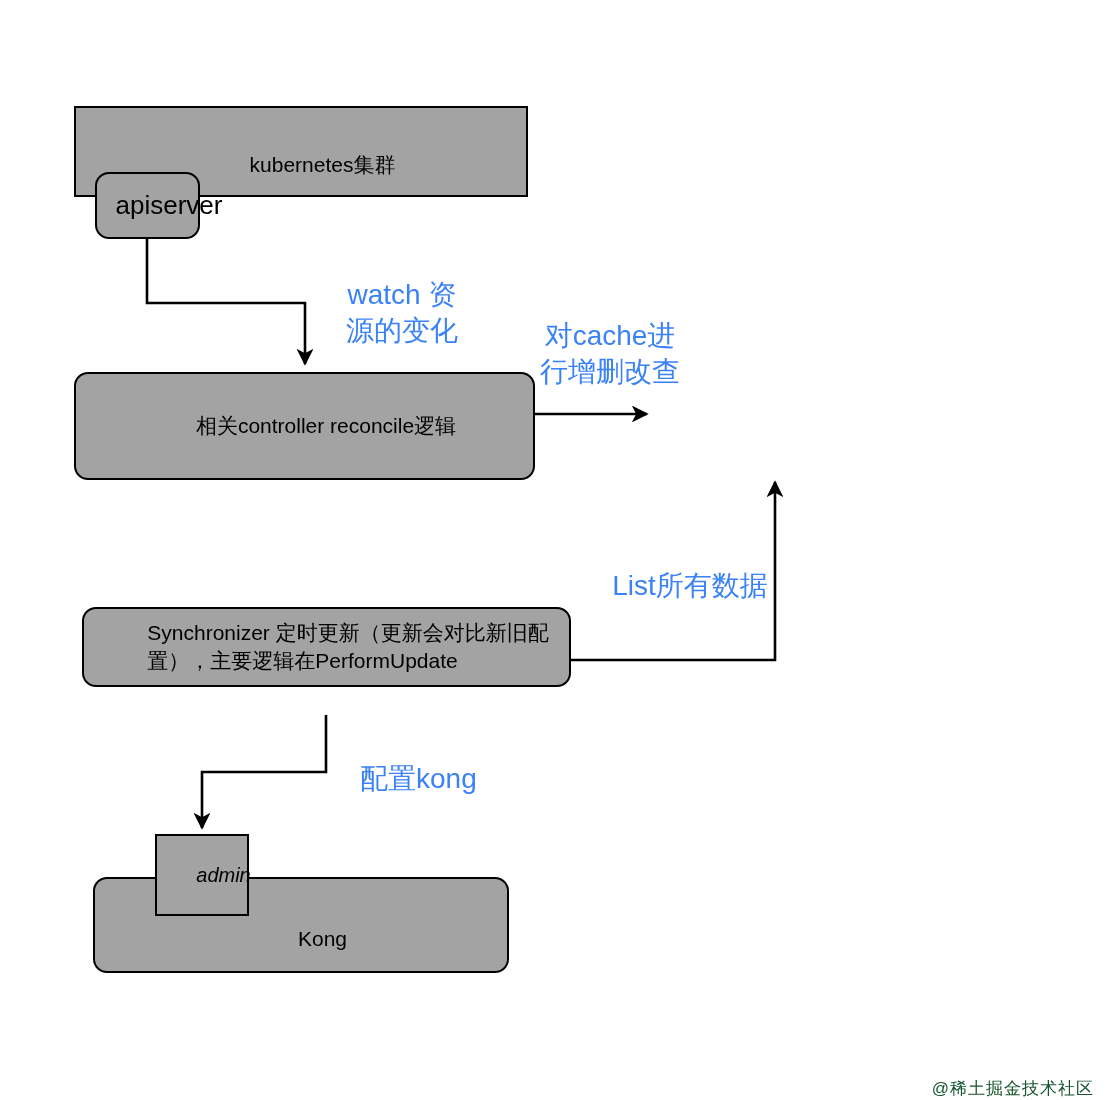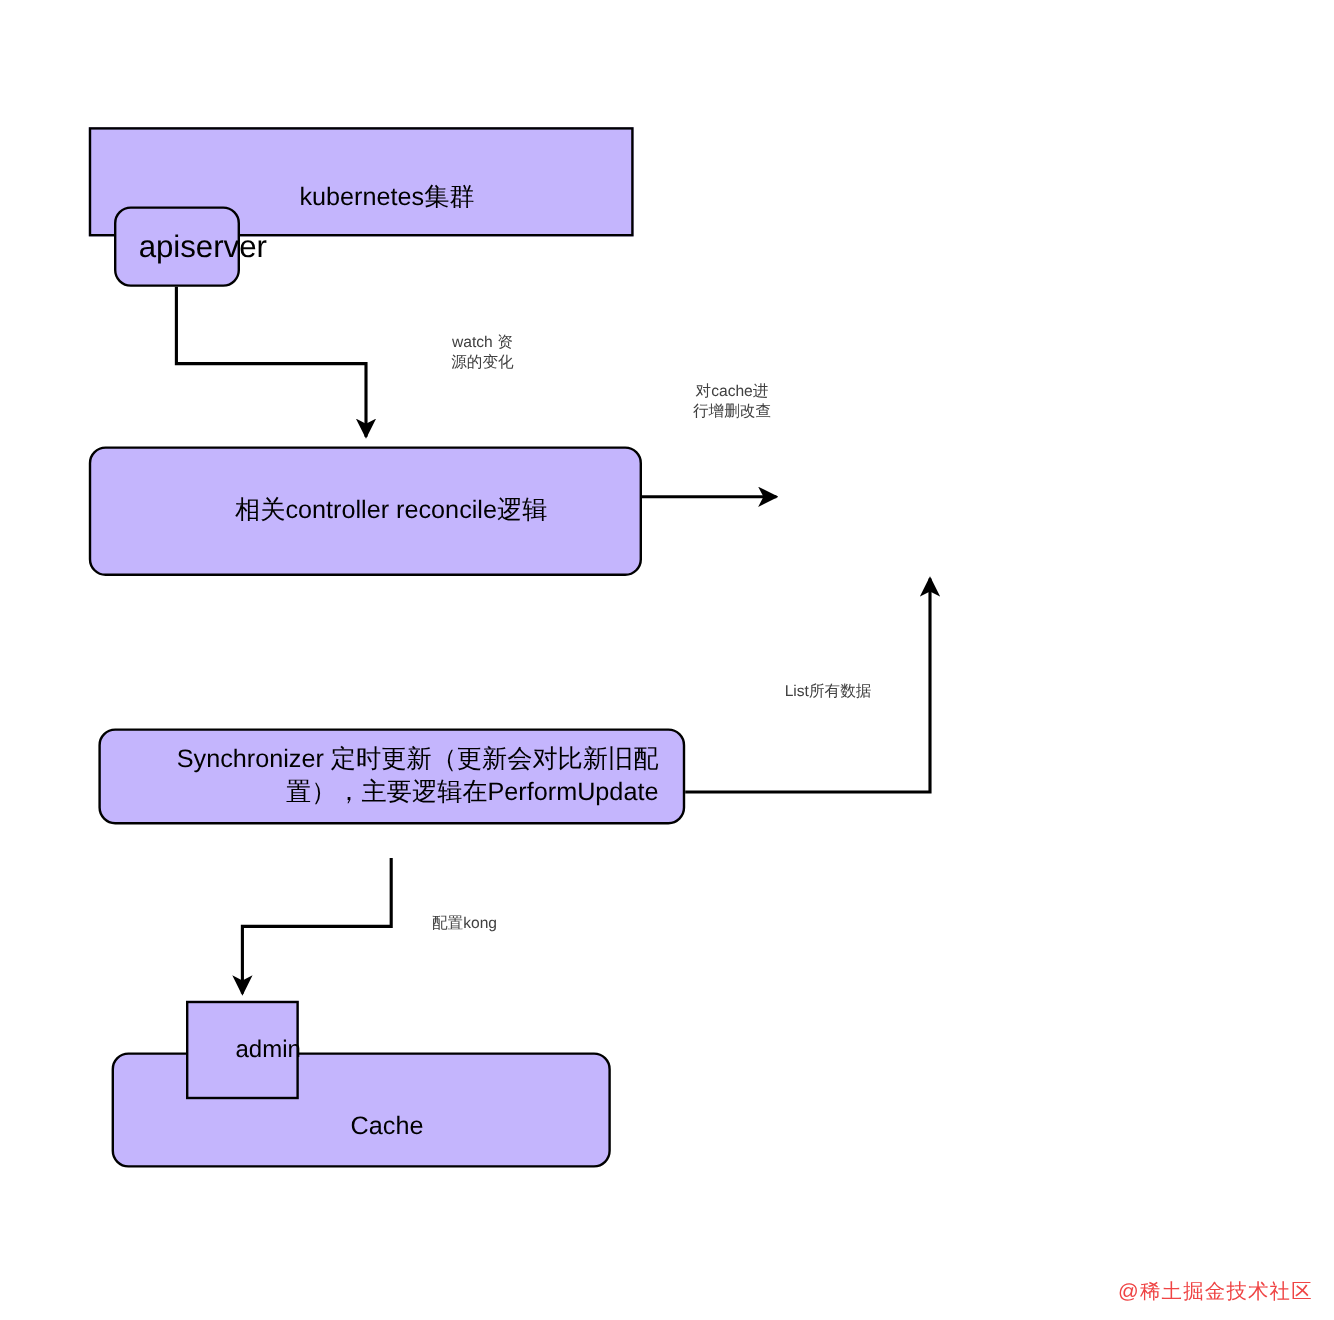--- a/index.html
+++ b/index.html
@@ -19,68 +19,68 @@
     position: absolute;
     left: 0;
     top: 0;
     width: 1112px;
     height: 1100px;
   }
   .node {
     position: absolute;
     box-sizing: border-box;
     border: 2.5px solid #000000;
-    background: #c4b5fd;
+    background: #a3a3a3;
     display: flex;
     align-items: center;
     justify-content: center;
-    text-align: right;
+    text-align: left;
     color: #000000;
     font-size: 21px;
     line-height: 1.32;
     z-index: 3;
     padding-left: 43px;
   }
   .node.rounded { border-radius: 14px; }
   .node.sharp   { border-radius: 0; }
 
   
   #node-k8s-cluster    { left: 74px;  top: 106px; width: 454px; height: 91px;  }
   #node-apiserver      { left: 95px;  top: 172px; width: 105px; height: 67px; font-size: 26px; z-index: 5; }
   #node-controller     { left: 74px;  top: 372px; width: 461px; height: 108px;  }
   #node-cache-store    { left: 655px; top: 352px; width: 241px; height: 122px; }
   #node-synchronizer   { left: 82px;  top: 607px; width: 489px; height: 80px; }
   #node-kong           { left: 93px;  top: 877px; width: 416px; height: 96px;  }
-  #node-admin          { left: 155px; top: 834px; width: 94px;  height: 82px; font-size: 20px; z-index: 5; }
+  #node-admin          { left: 155px; top: 834px; width: 94px;  height: 82px; font-size: 20px; z-index: 5; font-style: italic; }
 
   .node-label { display: block; padding: 0 10px; white-space: pre-line; }
   #node-k8s-cluster .node-label   { transform: translateY(13px); }
   #node-kong .node-label          { transform: translateY(14px); }
   #node-synchronizer .node-label  { padding: 0 14px; }
 
   .edge-label {
     position: absolute;
-    color: #404040;
-    font-size: 13px;
+    color: #3b82f6;
+    font-size: 28px;
     line-height: 1.28;
     text-align: center;
     white-space: pre-line;
     background: transparent;
     z-index: 4;
   }
   #label-watch        { left: 332px; top: 277px; width: 140px; }
   #label-cache-ops    { left: 540px; top: 318px; width: 140px; }
   #label-list-all     { left: 600px; top: 568px; width: 180px; }
   #label-config-kong  { left: 348px; top: 761px; width: 140px; text-align: left; margin-left: 12px; }
 
   #watermark {
     position: absolute;
     right: 18px;
-    bottom: 12px;
-    color: #ef4444;
+    bottom: 0;
+    color: #14532d;
     font-size: 17px;
     letter-spacing: 1px;
     z-index: 2;
   }
 </style>
 </head>
 <body>
 
 <div id="canvas">
 
@@ -112,21 +112,21 @@
     <span class="node-label">相关controller reconcile逻辑</span>
   </div>
 
 
   <div class="node rounded" id="node-synchronizer">
     <span class="node-label">Synchronizer 定时更新（更新会对比新旧配
 置），主要逻辑在PerformUpdate</span>
   </div>
 
   <div class="node rounded" id="node-kong">
-    <span class="node-label">Cache</span>
+    <span class="node-label">Kong</span>
   </div>
 
   <div class="node sharp" id="node-admin">
     <span class="node-label">admin</span>
   </div>
 
   <div class="edge-label" id="label-watch">watch 资
 源的变化</div>
 
   <div class="edge-label" id="label-cache-ops">对cache进

